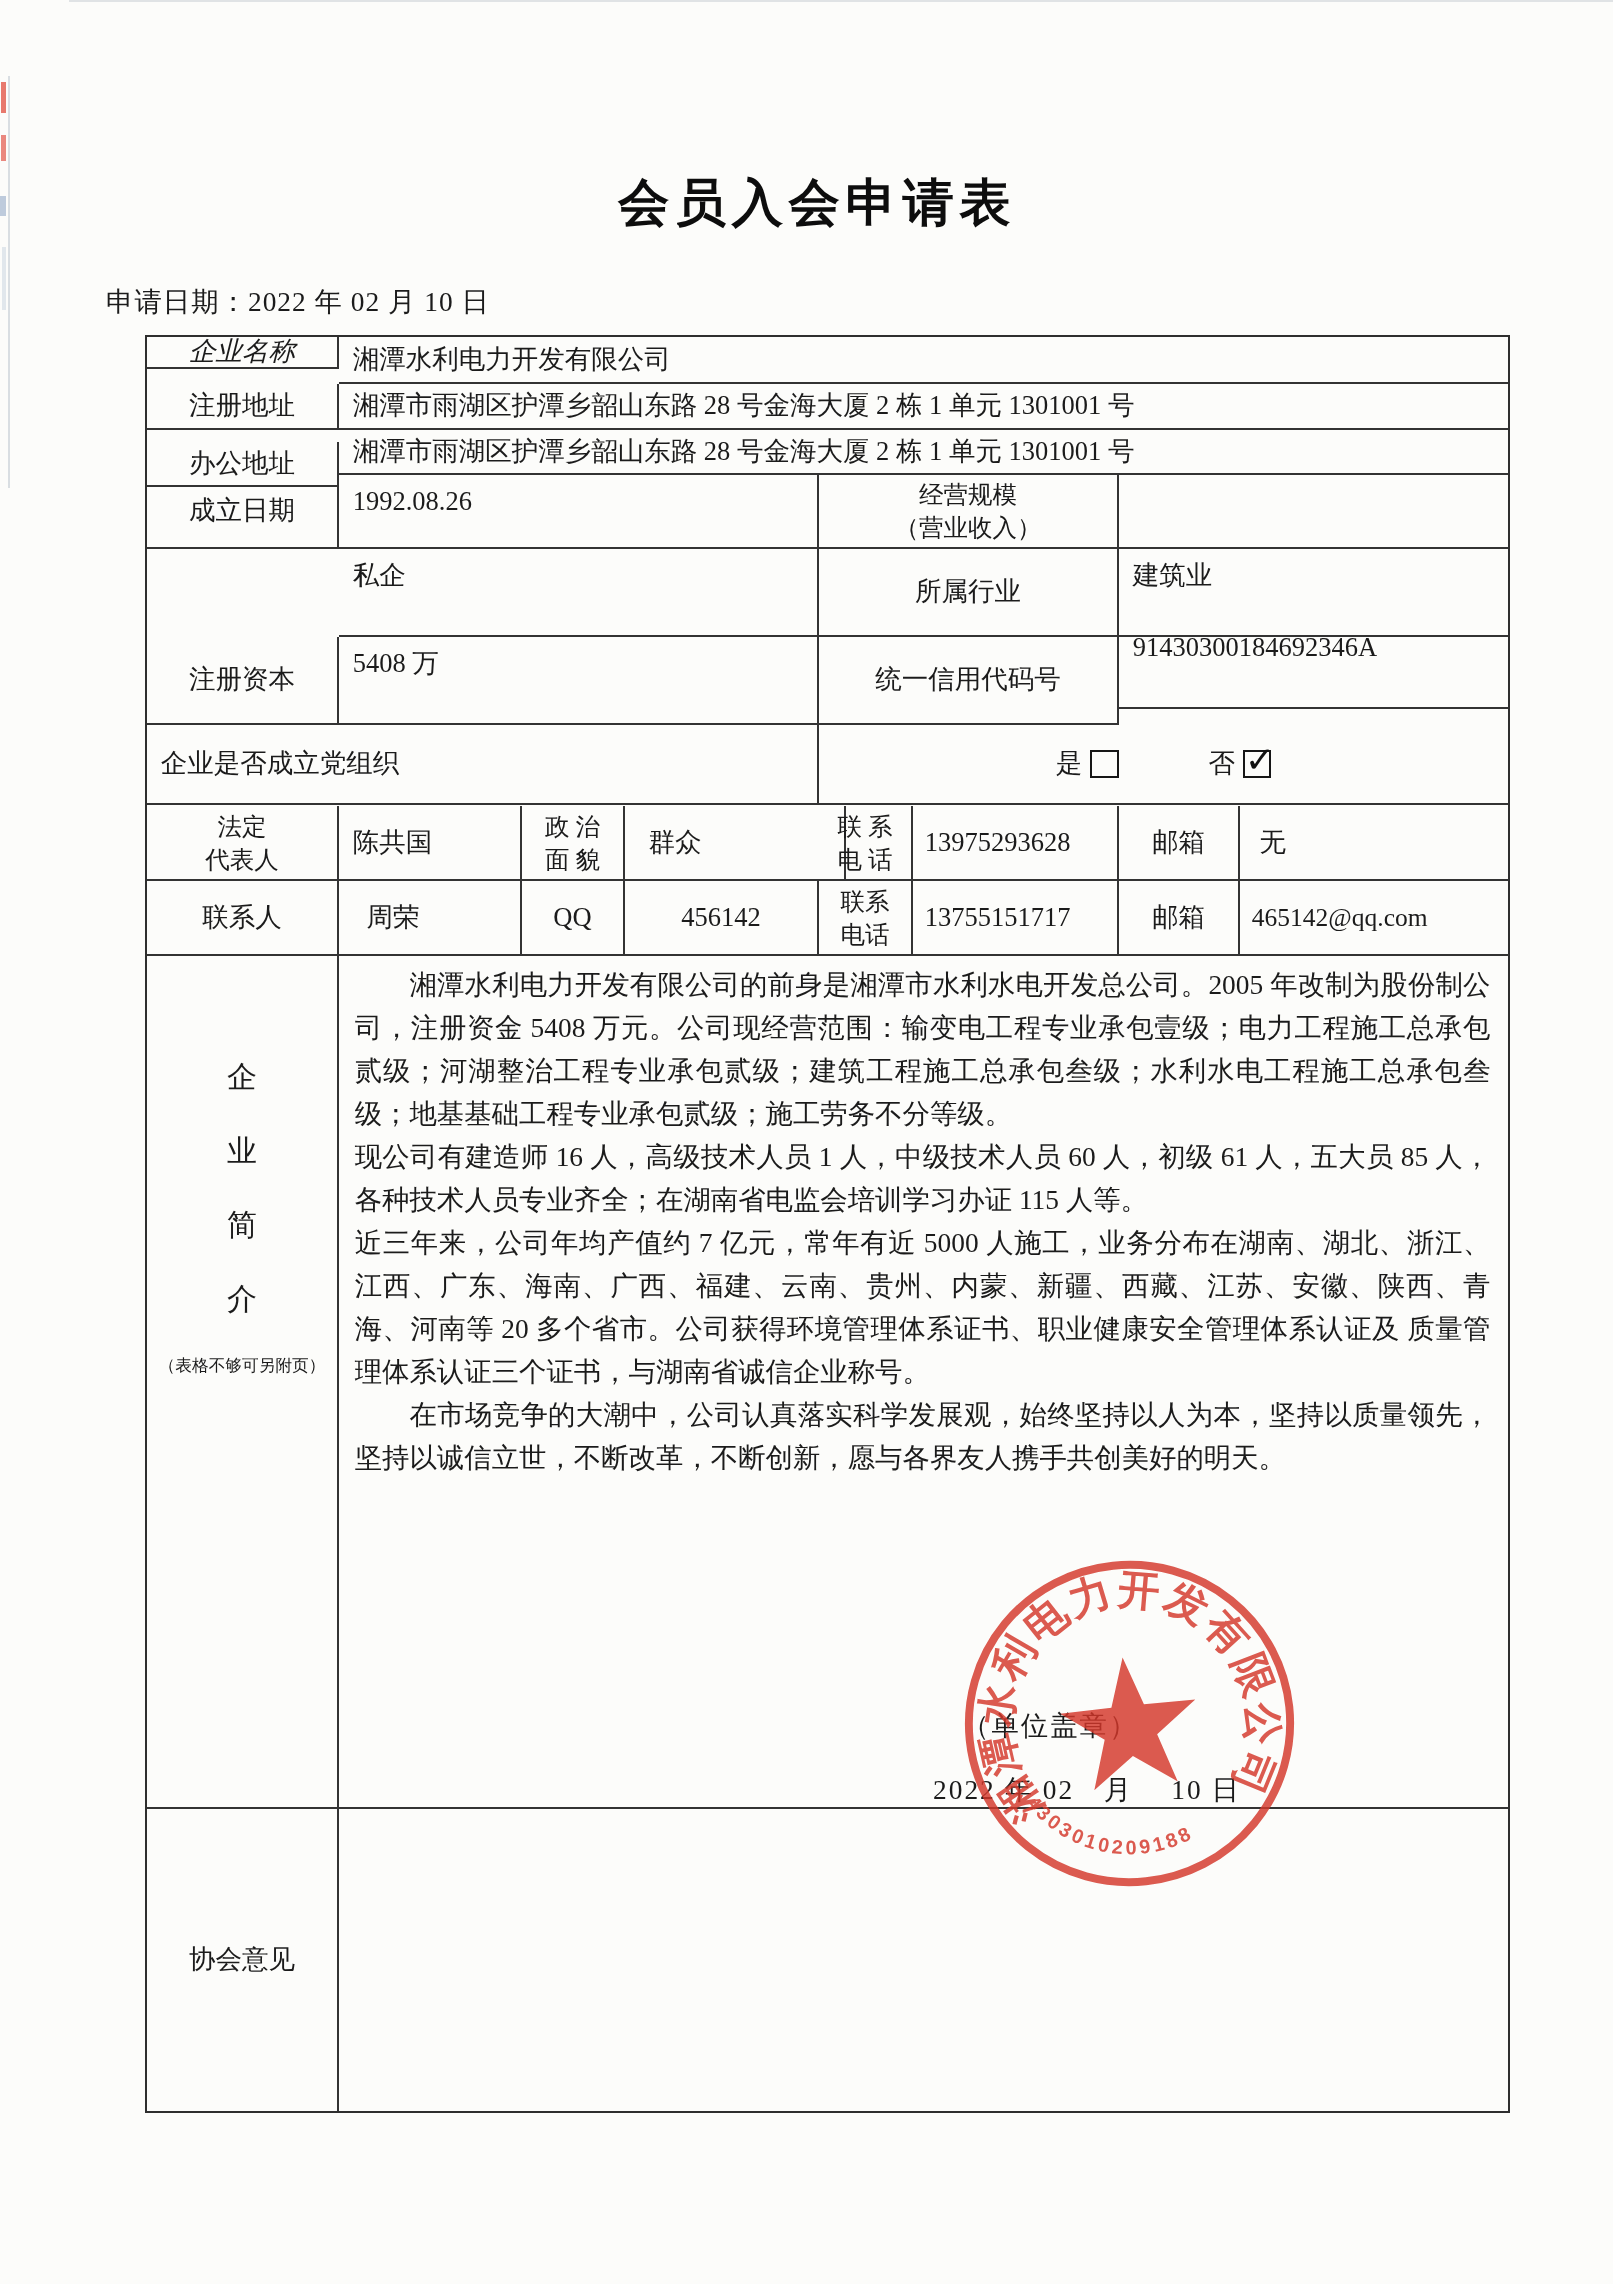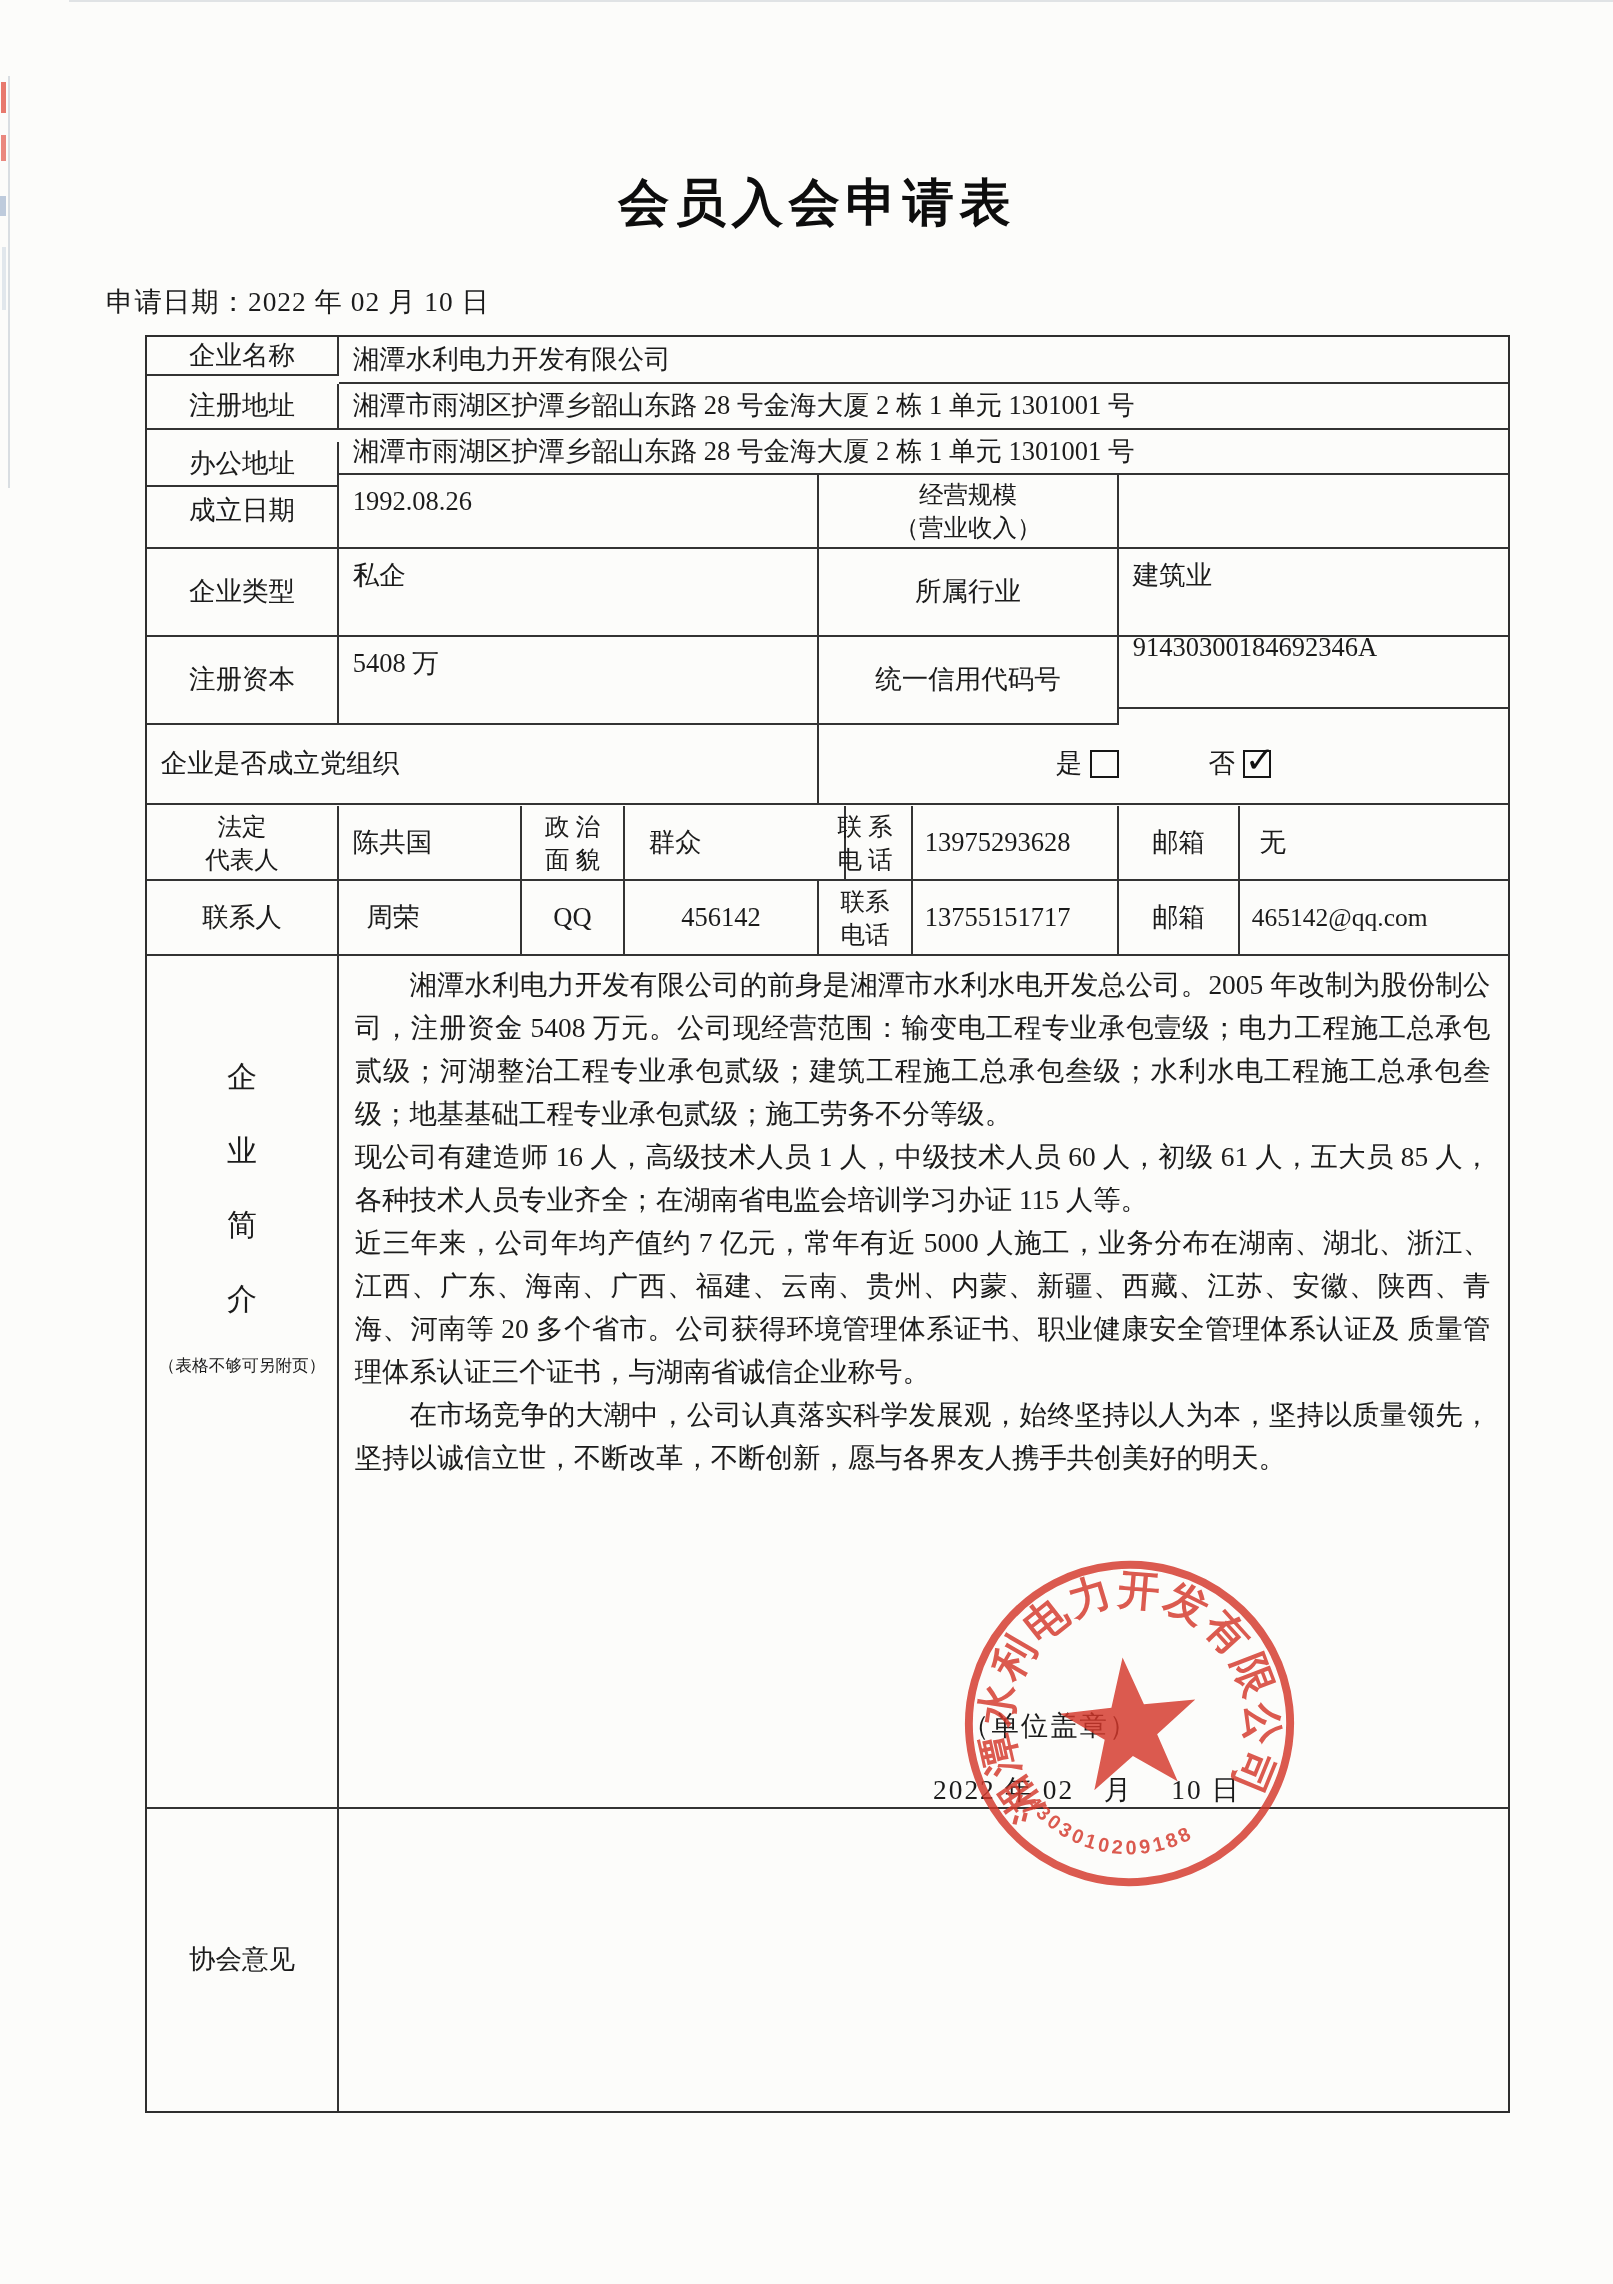--- a/index.html
+++ b/index.html
@@ -64,36 +64,35 @@
   <div class="art" style="left:1px;top:135px;width:4.9px;height:25.5px;background:#e2574a;opacity:.7;"></div>
   <div class="art" style="left:0;top:196px;width:5.9px;height:19.6px;background:#8aa2c2;opacity:.55;"></div>
   <div class="art" style="left:2px;top:247px;width:3.9px;height:63px;background:#cfd8e2;opacity:.6;"></div>
 
   <div class="title t2">会员入会申请表</div>
 
   <div class="apply-date">申请日期：2022 年 02 月 10 日</div>
 
   <div class="tbl">
 
-    <div class="c lab" style="left:0;top:0;width:192px;height:39px;">企业名称</div>
+    <div class="c lab" style="left:0;top:0;width:192px;height:32px;font-style:italic;">企业名称</div>
     <div class="c val noR" style="left:192px;top:0;width:1169px;height:47px;">湘潭水利电力开发有限公司</div>
 
     <div class="c lab" style="left:0;top:47px;width:192px;height:46px;">注册地址</div>
     <div class="c val noR" style="left:192px;top:47px;width:1169px;height:46px;">湘潭市雨湖区护潭乡韶山东路 28 号金海大厦 2 栋 1 单元 1301001 号</div>
 
     <div class="c lab" style="left:0;top:105px;width:192px;height:45px;">办公地址</div>
     <div class="c val noR" style="left:192px;top:93px;width:1169px;height:45px;">湘潭市雨湖区护潭乡韶山东路 28 号金海大厦 2 栋 1 单元 1301001 号</div>
 
     <div class="c lab" style="left:0;top:138px;width:192px;height:74px;">成立日期</div>
     <div class="c val top" style="left:192px;top:138px;width:480px;height:74px;">1992.08.26</div>
     <div class="c lab ml sm" style="left:672px;top:138px;width:300px;height:74px;">经营规模
 （营业收入）</div>
     <div class="c val noR" style="left:972px;top:138px;width:389px;height:74px;"></div>
 
-    <div class="c lab" style="left:0;top:212px;width:192px;height:88px;">企业类型</div>
     <div class="c val top" style="left:192px;top:212px;width:480px;height:88px;">私企</div>
     <div class="c lab" style="left:672px;top:212px;width:300px;height:88px;">所属行业</div>
     <div class="c val top noR" style="left:972px;top:212px;width:389px;height:88px;">建筑业</div>
 
     <div class="c lab" style="left:0;top:300px;width:192px;height:88px;">注册资本</div>
     <div class="c val top" style="left:192px;top:300px;width:480px;height:88px;">5408 万</div>
     <div class="c lab" style="left:672px;top:300px;width:300px;height:88px;">统一信用代码号</div>
     <div class="c val top noR" style="left:972px;top:284px;width:389px;height:88px;">91430300184692346A</div>
 
     <div class="c val" style="left:0;top:388px;width:672px;height:80px;">企业是否成立党组织</div>

